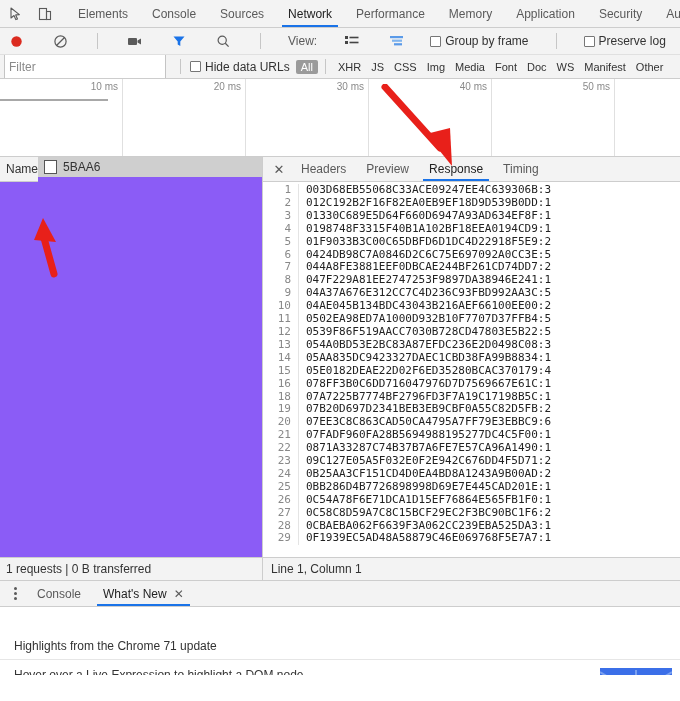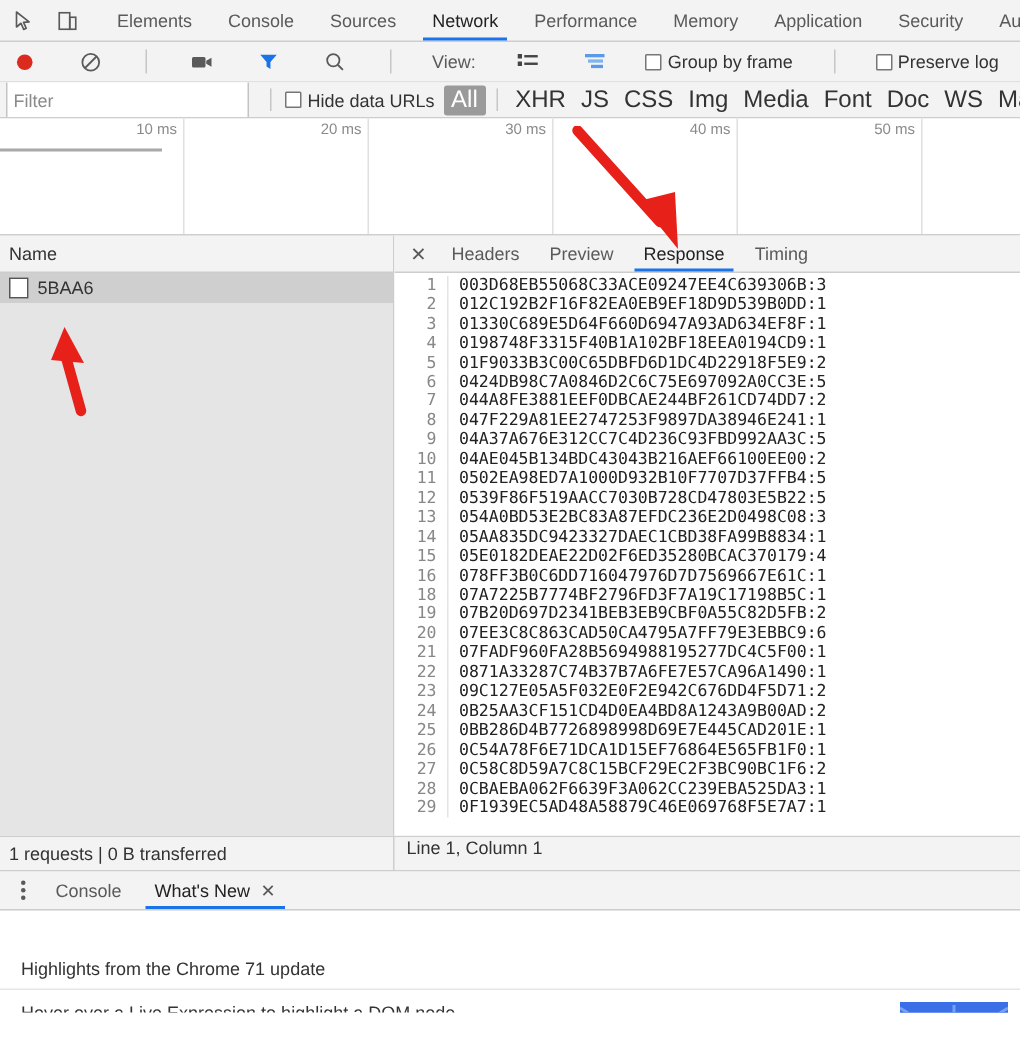--- a/index.html
+++ b/index.html
@@ -103,21 +103,21 @@
     font-size: 12px;
     color: #333;
     padding: 0 4px;
     font-family: "Liberation Sans", sans-serif;
     flex: none;
     outline: none;
   }
   .filterinput::placeholder { color: #8a8a8a; }
   .fsep { width: 1px; height: 15px; background: #c6c6c6; margin: 0 7px; flex: none; }
   .ftype {
-    font-size: 16px; color: #333;
+    font-size: 11px; color: #333;
     padding: 1px 5px;
     cursor: pointer; flex: none;
     border-radius: 2px;
   }
   .ftype.sel {
     background: #9a9a9a;
     color: #fff;
   }
 
   
@@ -148,22 +148,22 @@
 
   
   .split {
     display: flex;
     height: 401px;
     border-bottom: 1px solid #cdcdcd;
   }
   .listpane {
     width: 263px;
     border-right: 1px solid #cdcdcd;
-    background: #e5e5e5;
-    display: flex; flex-direction: column;
+    background: #8b5cf6;
+    display: flex; flex-direction: row;
     flex: none;
   }
   .listhead {
     height: 25px;
     background: #f3f3f3;
     border-bottom: 1px solid #cdcdcd;
     display: flex; align-items: center;
     padding-left: 6px;
     font-size: 12px;
     color: #333;
@@ -237,21 +237,21 @@
     border-right: 1px solid #e4e4e4;
     margin-right: 7px;
   }
   .linetxt { color: #222; }
 
   
   .statusbar {
     height: 23px;
     background: #f3f3f3;
     border-bottom: 1px solid #cdcdcd;
-    display: flex; 
+    display: flex; align-items: center;
     font-size: 12px; color: #333;
   }
   .st-left {
     width: 263px;
     padding-left: 6px;
     border-right: 1px solid #cdcdcd;
     height: 100%;
     display: flex; align-items: center;
     flex: none;
   }

